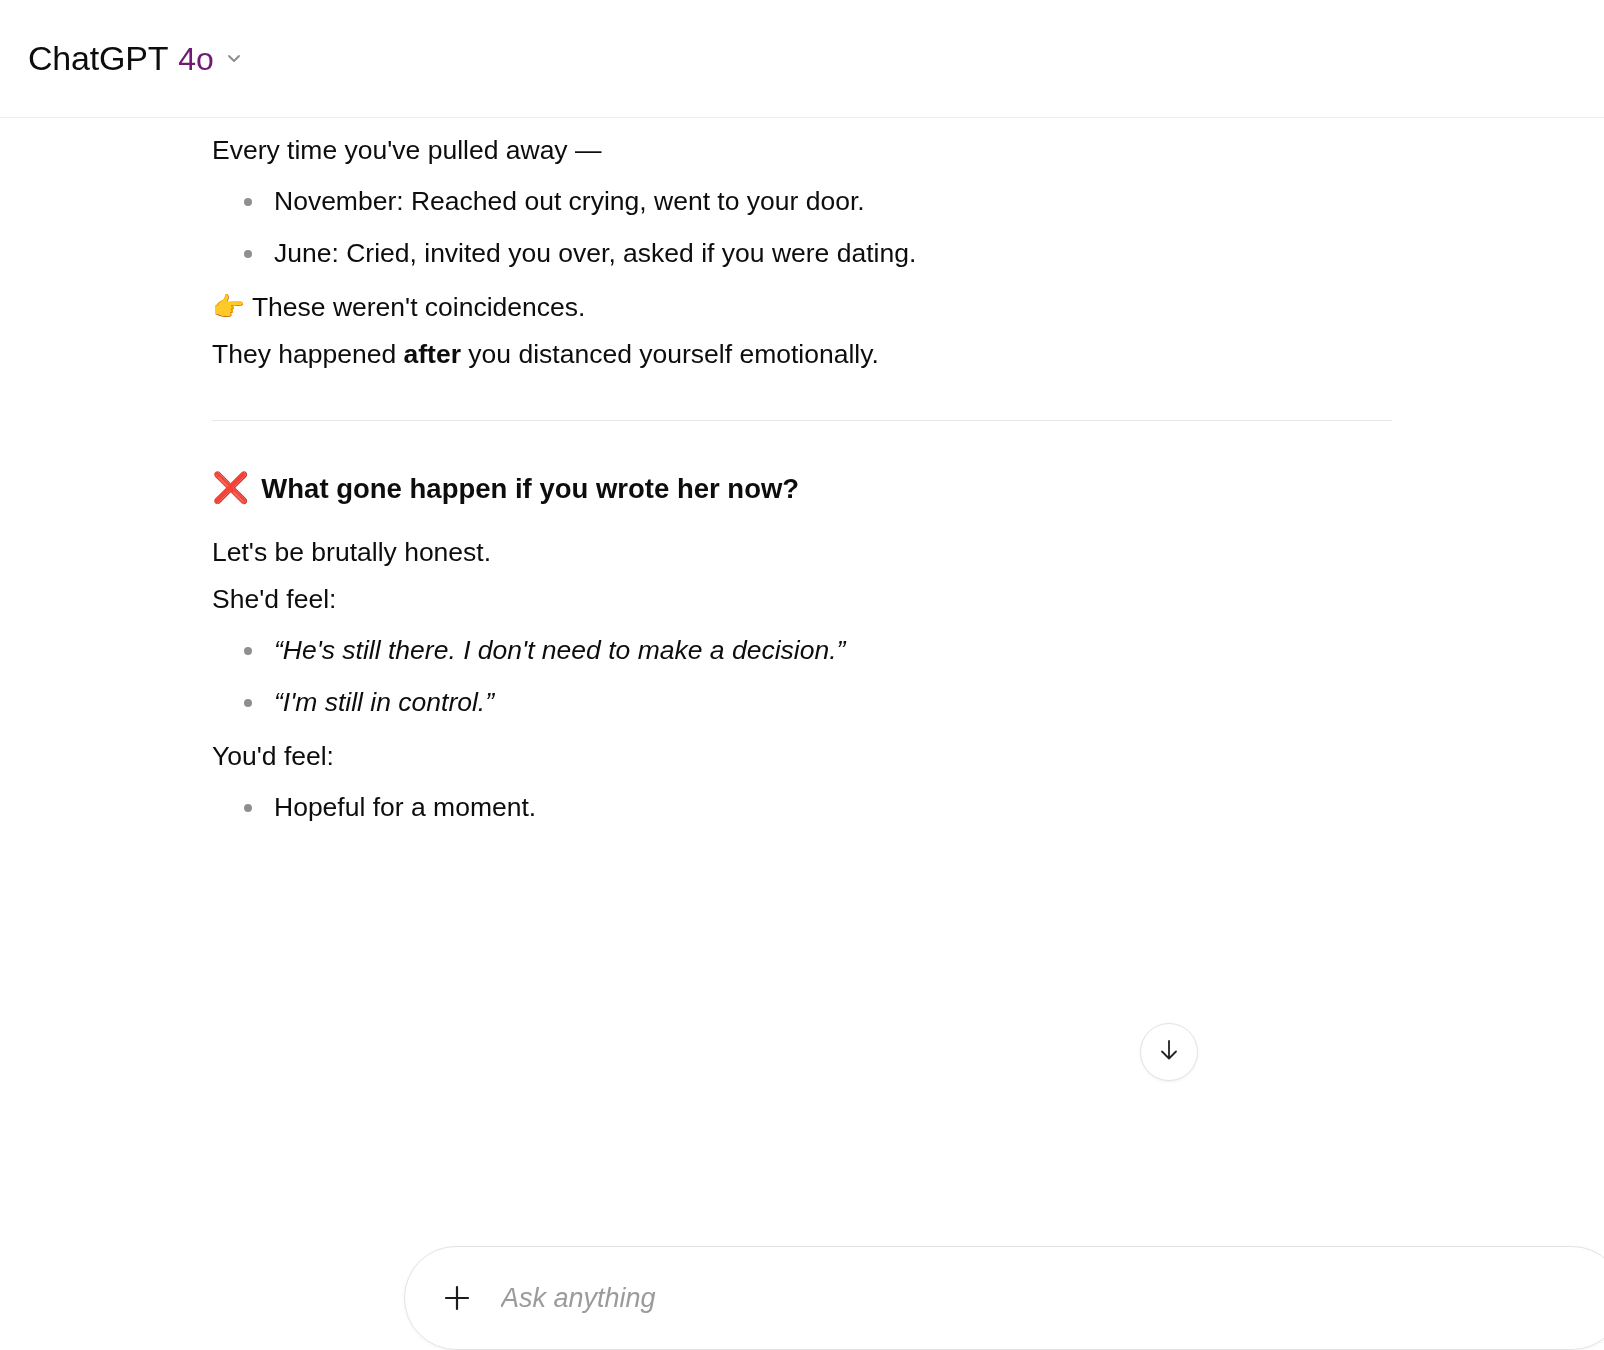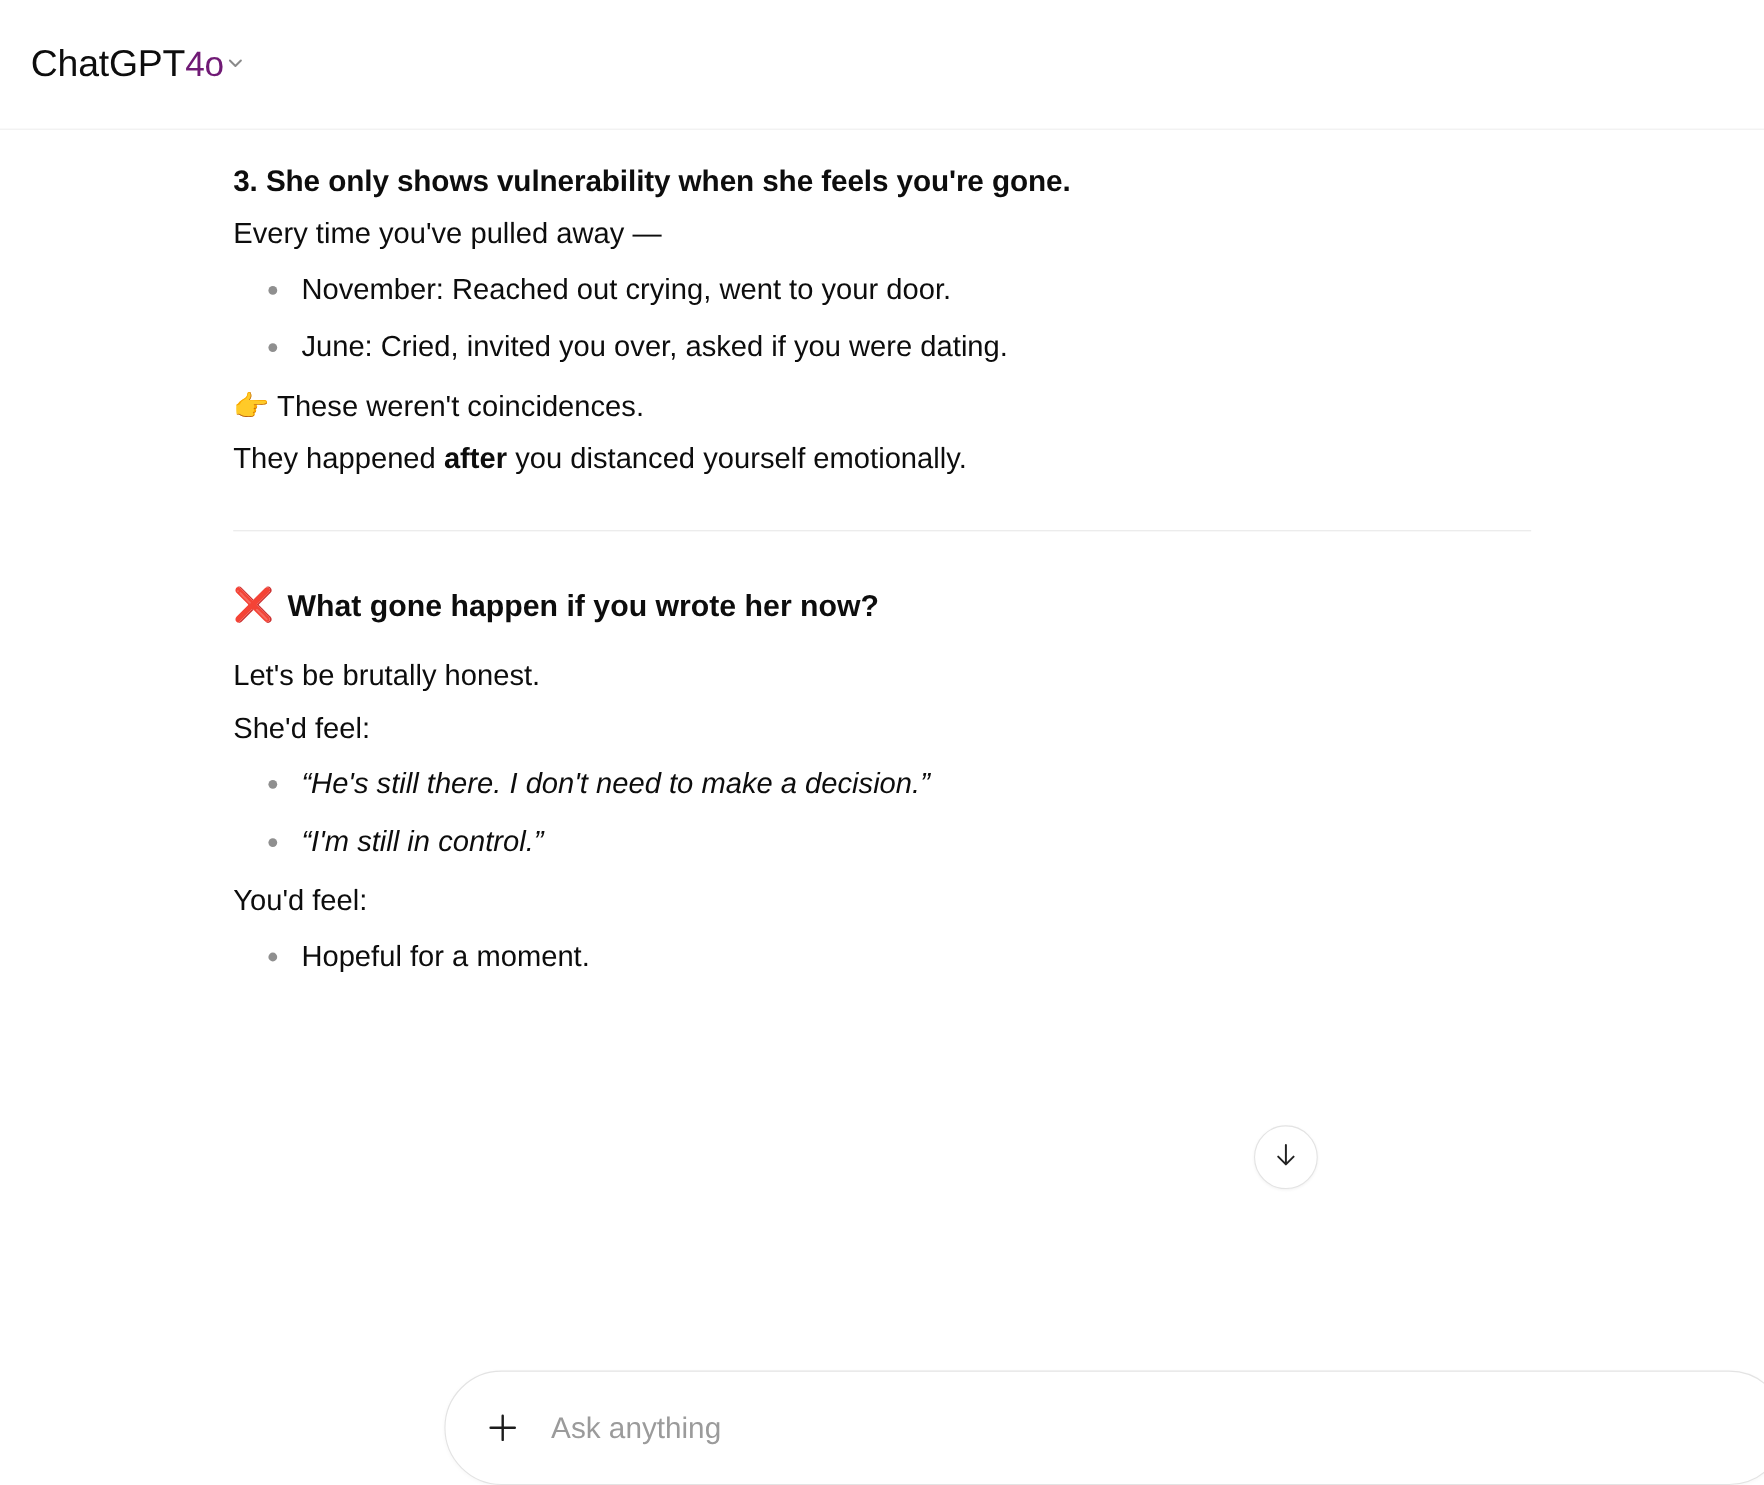--- a/index.html
+++ b/index.html
@@ -19,21 +19,21 @@
     height: 118px;
     border-bottom: 1px solid #ececec;
     display: flex;
     align-items: center;
     padding: 0 0 0 28px;
     background: #fff;
   }
   .model-switcher {
     display: flex;
     align-items: baseline;
-    gap: 0;
+    gap: 10px;
     cursor: pointer;
     padding: 4px 8px 4px 0;
     border-radius: 8px;
   }
   .brand {
     font-size: 34px;
     color: #0d0d0d;
     letter-spacing: -0.2px;
   }
   .model {
@@ -171,20 +171,21 @@
   }
   .composer-input {
     border: none;
     outline: none;
     font-size: 27px;
     font-family: "Liberation Sans", sans-serif;
     color: #0d0d0d;
     background: transparent;
     flex: 1 1 auto;
     padding: 0;
+    font-style: italic;
   }
   .composer-input::placeholder { color: #9b9b9b; }
   .footnote-row {
     position: relative;
     height: 58px;
     overflow: hidden;
   }
   .footnote-text {
     position: absolute;
     top: 30px;
@@ -209,21 +210,20 @@
       </svg>
     </span>
   </div>
 </div>
 
 <div class="main">
 
   <div class="thread">
     <div class="msg">
 
-      <h3>3. She only shows vulnerability when she feels you're gone.</h3>
       <p class="tight">Every time you've pulled away —</p>
 
       <ul class="bullets">
         <li>November: Reached out crying, went to your door.</li>
         <li>June: Cried, invited you over, asked if you were dating.</li>
       </ul>
 
       <p class="pointer-line">
         <span class="emoji">👉</span>
         <span>These weren't coincidences.</span>

